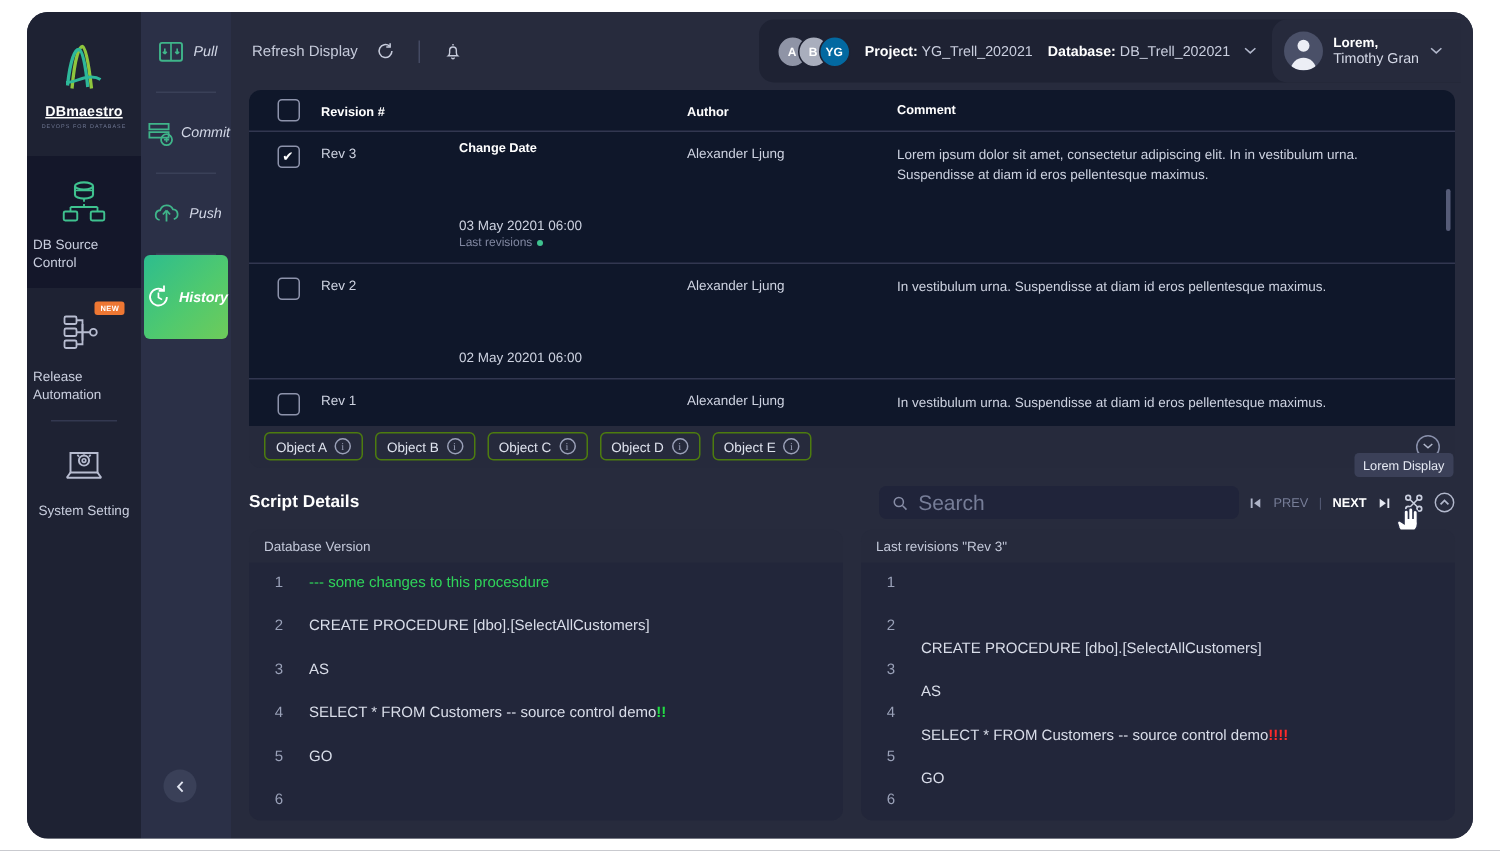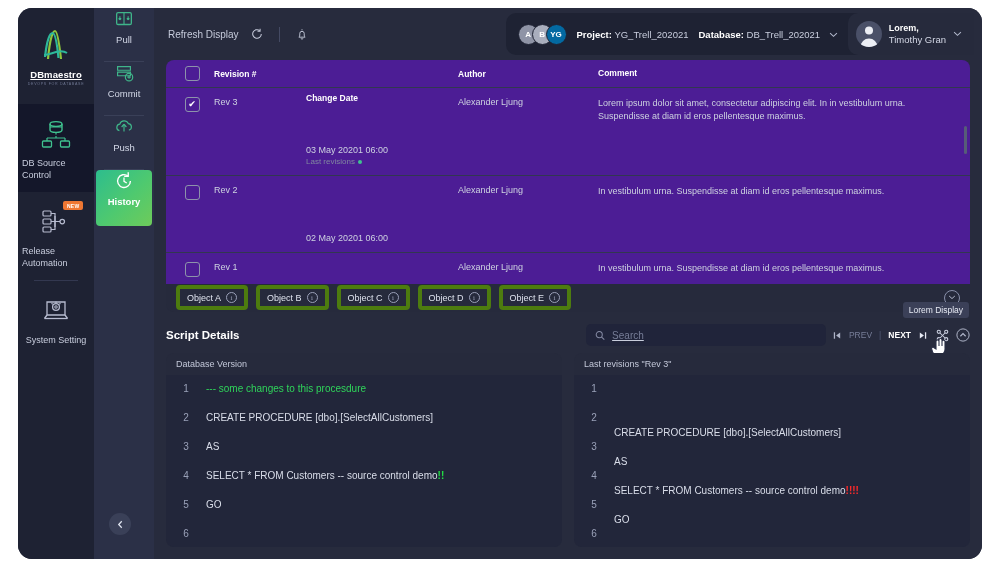--- a/index.html
+++ b/index.html
@@ -72,23 +72,23 @@
   
   .rail2 {
     width: 60px; flex: 0 0 60px;
     background: #2b3047;
     display: flex; flex-direction: column;
     align-items: center;
     position: relative;
   }
   .r2-item {
     width: 100%; height: 53px;
-    display: flex; flex-direction: column;
-    align-items: center; 
-    gap: 4px; cursor: pointer;
+    display: flex; flex-direction: row;
+    align-items: center; justify-content: center;
+    gap: 4px; cursor: pointer; font-style: italic;
   }
   .r2-item .r2-label { font-size: 9.5px; color: #d2d7e6; }
   .r2-item.active {
     background: linear-gradient(135deg,#2dbd8e 0%,#4fc96f 55%,#6ecb5a 100%);
     border-radius: 4px;
     width: 56px; height: 56px;
   }
   .r2-item.active .r2-label { color: #ffffff; font-weight: bold; }
   .r2-sep { width: 40px; height: 1px; background: #3a4058; }
   .r2-icon { width: 22px; height: 22px; }
@@ -153,21 +153,21 @@
     display: flex; align-items: flex-end; justify-content: center;
     overflow: hidden;
   }
   .user-names { line-height: 12px; }
   .user-names .hello { font-size: 9px; color: #ffffff; font-weight: bold; }
   .user-names .uname { font-size: 9.5px; color: #d4d8e6; }
 
   
   .table-card {
     margin: 0 12px;
-    background: #4c1d95;
+    background: #0f172a;
     border-radius: 8px 8px 0 0;
     overflow: hidden;
     position: relative;
   }
   .trow {
     display: flex; align-items: flex-start;
     border-bottom: 1px solid #323750;
     padding: 0 8px;
   }
   .trow.head { height: 28px; align-items: center; }
@@ -206,21 +206,21 @@
     background: #262a3c;
     border-radius: 0 0 8px 8px;
     height: 34px;
     display: flex; align-items: center;
     padding: 0 10px;
     gap: 8px;
     position: relative;
   }
   .chip {
     display: flex; align-items: center; gap: 5px;
-    border: 4px solid #4d7c0f;
+    border: 1px solid #4d7c0f;
     border-radius: 4px;
     padding: 3px 7px;
     font-size: 9px; color: #dfe3ee;
     cursor: pointer;
     white-space: nowrap;
   }
   .circ-icon {
     width: 11px; height: 11px; border-radius: 50%;
     border: 1px solid #9aa0b8;
     display: flex; align-items: center; justify-content: center;
@@ -246,24 +246,23 @@
     margin-left: auto; display: flex; align-items: center; gap: 7px;
   }
   .search-box {
     width: 240px; height: 22px;
     background: #20243a; border-radius: 5px;
     display: flex; align-items: center; gap: 7px;
     padding: 0 9px;
   }
   .search-input {
     background: transparent; border: none; outline: none;
-    font-size: 10px; color: #c8cddc;
+    font-size: 14px; color: #c8cddc;
     font-family: "Liberation Sans", sans-serif;
     width: 100%;
-    text-decoration: underline;
   }
   .search-input::placeholder { color: #767d97; }
   .nav-ctrl { display: flex; align-items: center; gap: 7px; }
   .nav-ctrl span { font-size: 8.5px; color: #7a melhor; }
   .nv { font-size: 8.5px; color: #777e98; cursor: pointer; }
   .nv.strong { color: #ffffff; font-weight: bold; }
   .nv.pipe { color: #555b76; }
   .tooltip {
     position: absolute;
     right: 1px; top: -22px;

